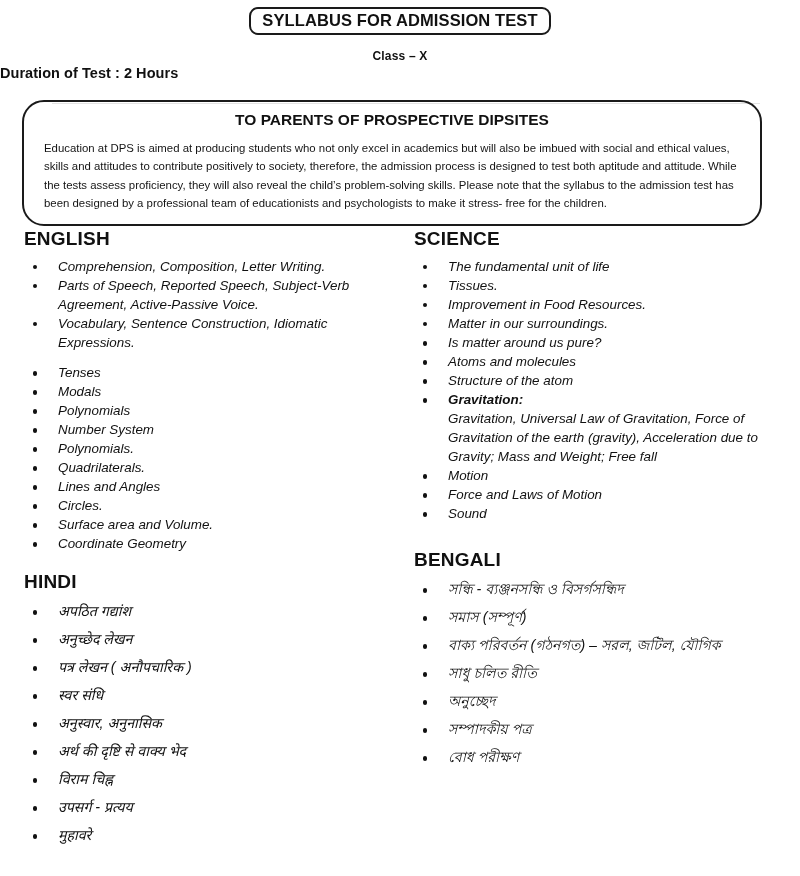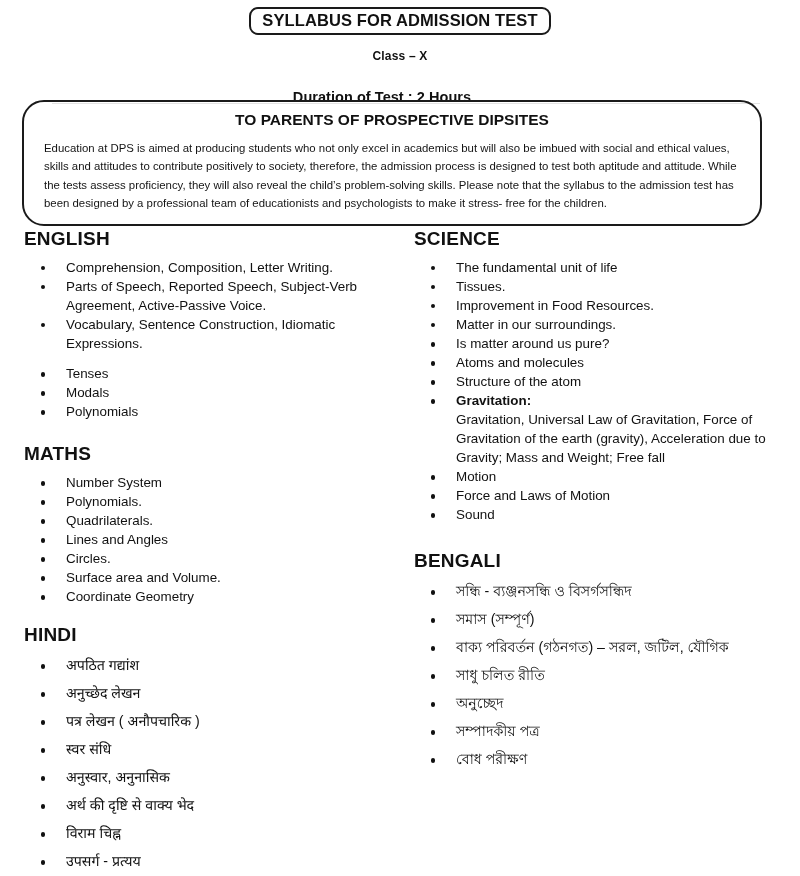--- a/index.html
+++ b/index.html
@@ -33,24 +33,24 @@
     line-height: 1.05;
   }
   .class-line {
     text-align: center;
     font-size: 12px;
     font-weight: bold;
     margin-top: 14px;
     letter-spacing: .2px;
   }
   .duration {
-    text-align: center;
+    text-align: left;
     font-size: 14.5px;
     font-weight: bold;
-    margin-top: 26px;
+    margin-top: 2px;
     padding-right: 36px;
     letter-spacing: .05px;
   }
   .hrule {
     position: absolute;
     left: 52px;
     right: 40px;
     top: 103px;
     height: 1px;
     background: #e3e3e3;
@@ -93,22 +93,23 @@
   .sec-head {
     font-size: 19px;
     font-weight: bold;
     letter-spacing: .2px;
     margin: 0 0 7px 0;
   }
   .sec-head.spaced { margin-top: 22px; }
 
   ul.items {
     list-style: none;
-    margin: 8px;
+    margin: 0;
     padding: 0;
+    font-style: italic;
   }
   ul.items li {
     position: relative;
     padding-left: 34px;
     font-size: 13.4px;
     line-height: 1.42;
     margin-bottom: 0px;
   }
   ul.items li::before {
     content: "";
@@ -155,21 +156,20 @@
   <div class="sec-head">ENGLISH</div>
   <ul class="items">
     <li>Comprehension, Composition, Letter Writing.</li>
     <li>Parts of Speech, Reported Speech, Subject-Verb Agreement, Active-Passive Voice.</li>
     <li>Vocabulary, Sentence Construction, Idiomatic Expressions.</li>
     <li class="gap">Tenses</li>
     <li>Modals</li>
     <li>Polynomials</li>
   </ul>
 
-  <div class="sec-head spaced">MATHS</div>
   <ul class="items">
     <li>Number System</li>
     <li>Polynomials.</li>
     <li>Quadrilaterals.</li>
     <li>Lines and Angles</li>
     <li>Circles.</li>
     <li>Surface area and Volume.</li>
     <li>Coordinate Geometry</li>
   </ul>
 

